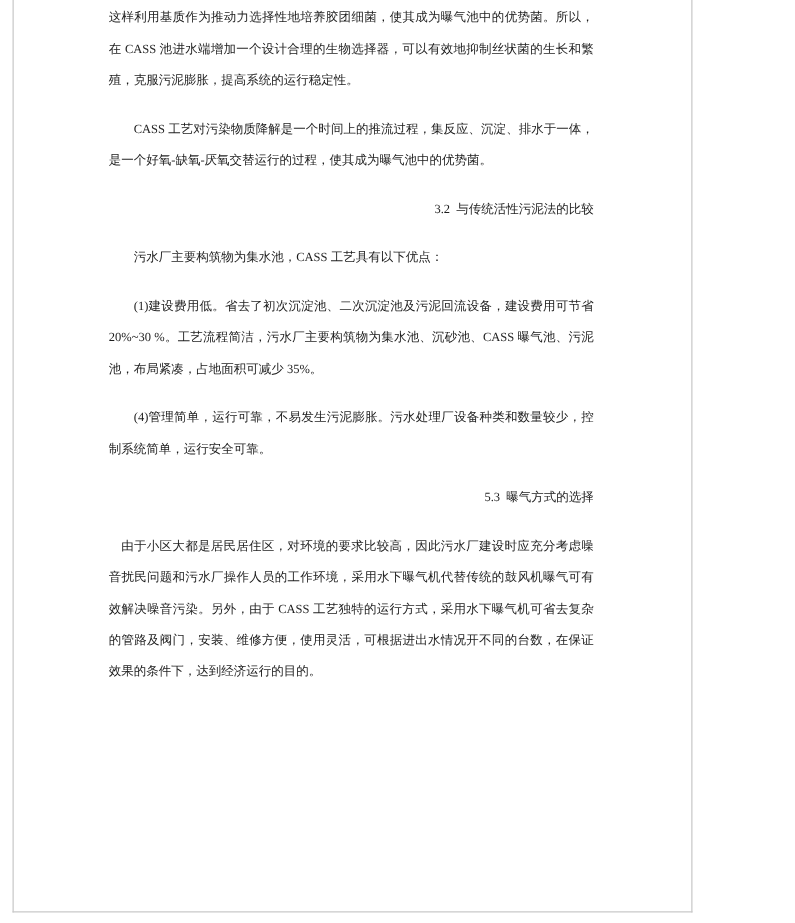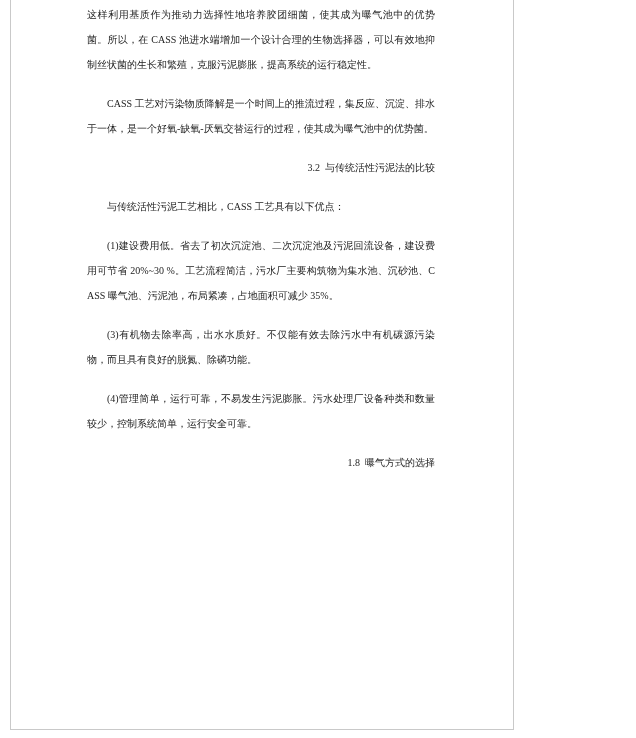--- a/index.html
+++ b/index.html
@@ -8,21 +8,21 @@
     width: 636px;
     height: 738px;
     background: #ffffff;
     overflow: hidden;
     font-family: "Liberation Serif", serif;
   }
   .page {
     position: absolute;
     left: 10px;
     top: 0;
-    width: 504px;
+    width: 544px;
     height: 730px;
     box-sizing: border-box;
     background: #ffffff;
     border-left: 1px solid #c9c9c9;
     border-right: 1px solid #c9c9c9;
     border-bottom: 1px solid #c9c9c9;
   }
   .content {
     box-sizing: border-box;
     padding: 2px 78px 0 76px;
@@ -41,19 +41,19 @@
   .heading { text-align: right; }
 </style>
 </head>
 <body>
 
 <div class="page">
   <div class="content">
     <div class="block">这样利用基质作为推动力选择性地培养胶团细菌，使其成为曝气池中的优势菌。所以，在 CASS 池进水端增加一个设计合理的生物选择器，可以有效地抑制丝状菌的生长和繁殖，克服污泥膨胀，提高系统的运行稳定性。</div>
     <div class="block indent2">CASS 工艺对污染物质降解是一个时间上的推流过程，集反应、沉淀、排水于一体，是一个好氧-缺氧-厌氧交替运行的过程，使其成为曝气池中的优势菌。</div>
     <div class="block indent2 heading">3.2  与传统活性污泥法的比较</div>
-    <div class="block indent2">与传统活性污泥工艺相比，CASS 工艺具有以下优点：</div>
+    <div class="block indent2">污水厂主要构筑物为集水池，CASS 工艺具有以下优点：</div>
     <div class="block indent2">(1)建设费用低。省去了初次沉淀池、二次沉淀池及污泥回流设备，建设费用可节省 20%~30 %。工艺流程简洁，污水厂主要构筑物为集水池、沉砂池、CASS 曝气池、污泥池，布局紧凑，占地面积可减少 35%。</div>
-    <div class="block indent2">(3)有机物去除率高，出水水质好。不仅能有效去除污水中有机碳源污染物，而且具有良好的脱氮、除磷功能。</div>
     <div class="block indent2">(4)管理简单，运行可靠，不易发生污泥膨胀。污水处理厂设备种类和数量较少，控制系统简单，运行安全可靠。</div>
-    <div class="block indent2 heading">1.8  曝气方式的选择</div>
+    <div class="block indent2 heading">5.3  曝气方式的选择</div>
+    <div class="block indent1">由于小区大都是居民居住区，对环境的要求比较高，因此污水厂建设时应充分考虑噪音扰民问题和污水厂操作人员的工作环境，采用水下曝气机代替传统的鼓风机曝气可有效解决噪音污染。另外，由于 CASS 工艺独特的运行方式，采用水下曝气机可省去复杂的管路及阀门，安装、维修方便，使用灵活，可根据进出水情况开不同的台数，在保证效果的条件下，达到经济运行的目的。</div>
   </div>
 </div>
 
 </body></html>

